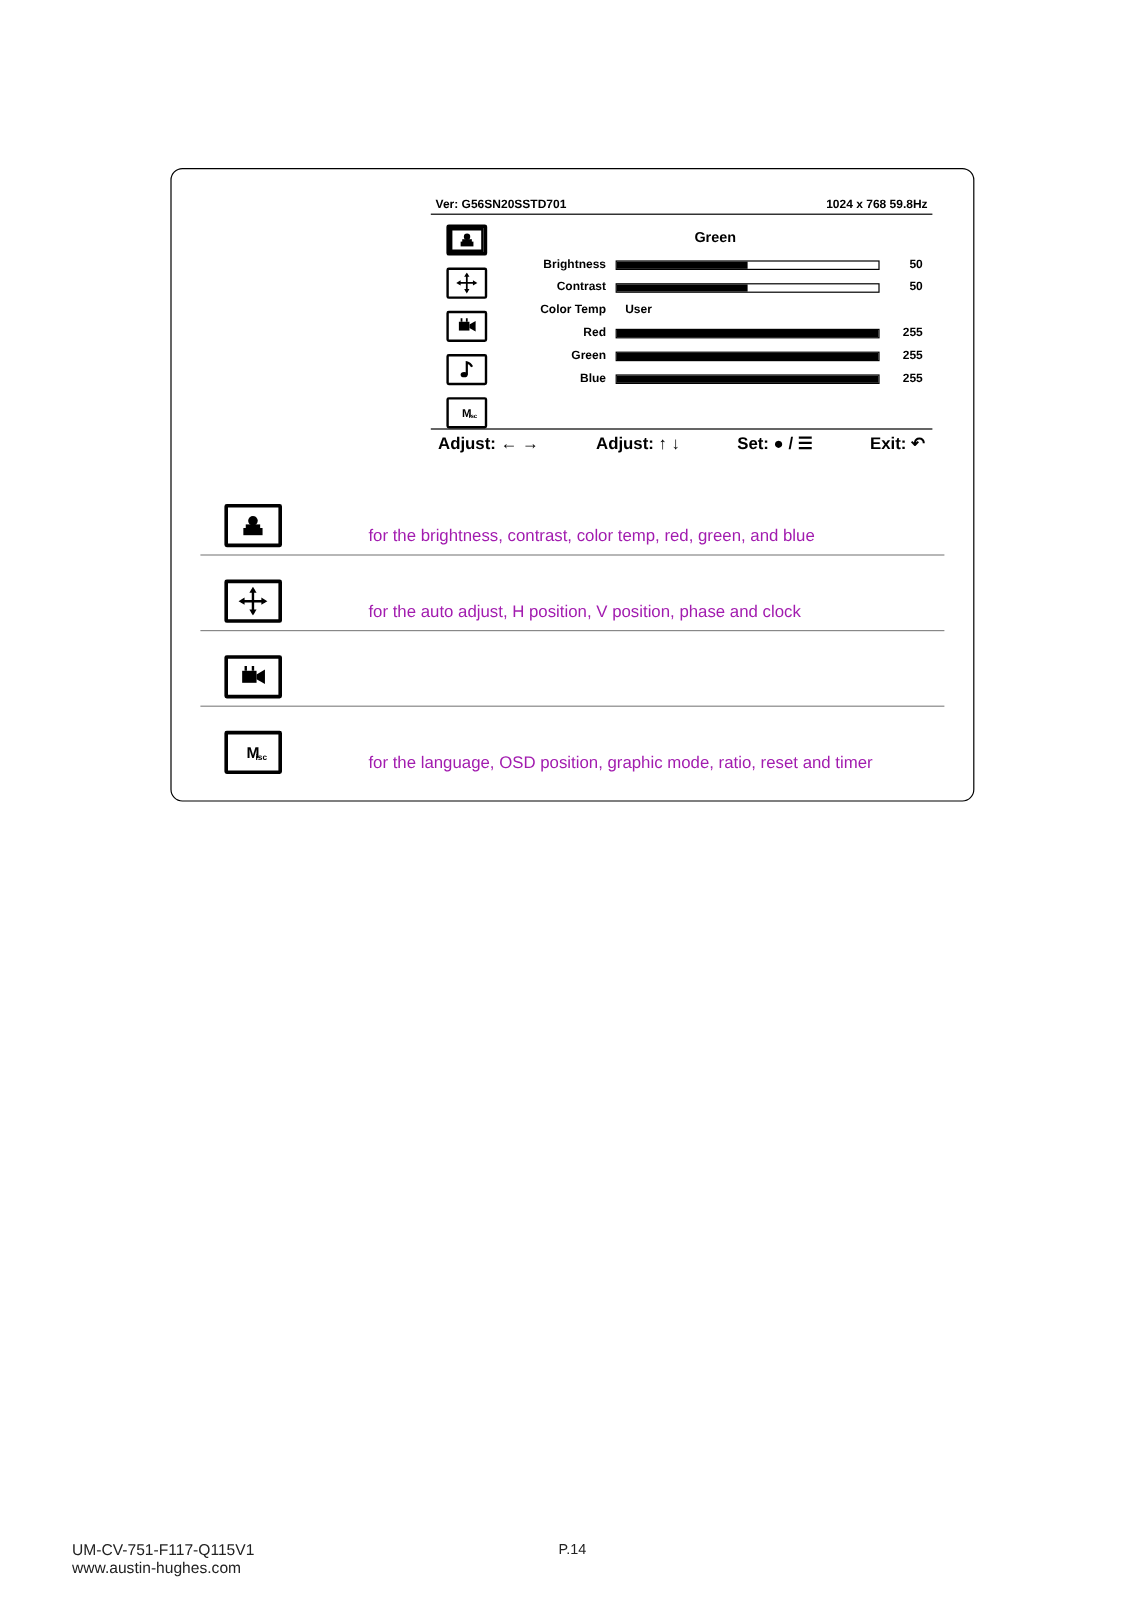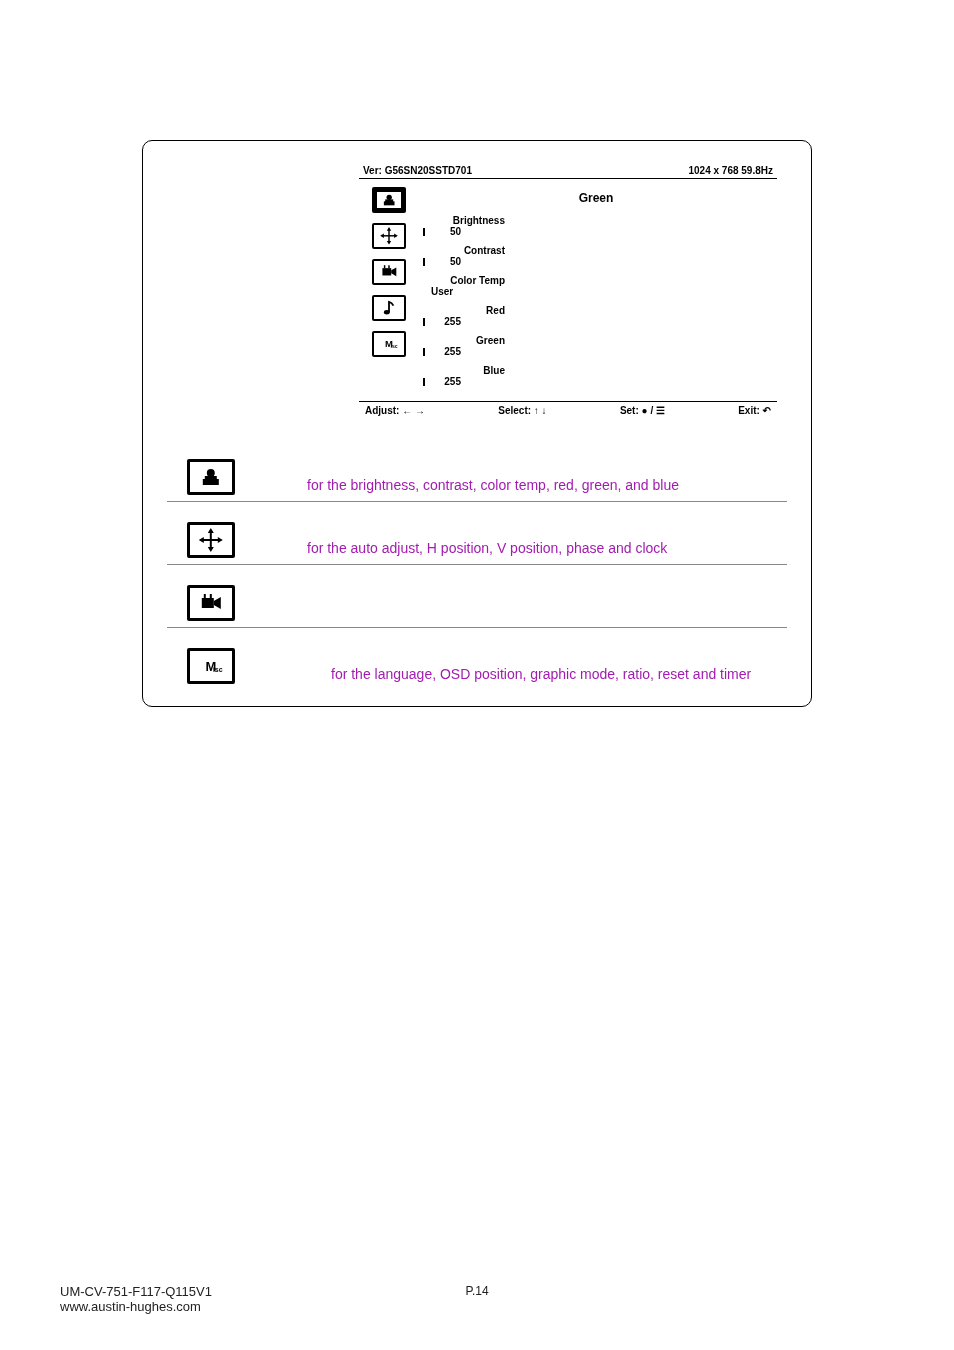--- a/index.html
+++ b/index.html
@@ -6,37 +6,37 @@
   html, body { width: 954px; height: 1350px; background: #fff; font-family: Arial, Helvetica, sans-serif; color: #000; }
   .page { width: 954px; height: 1350px; position: relative; padding: 80px 60px 40px 60px; }
   .frame { border: 1px solid #000; border-radius: 10px; width: 670px; margin: 60px auto 15px; padding: 22px 24px 22px 24px; }
   
   .osd { width: 418px; margin-left: auto; margin-right: 10px; background: #fff; }
   .osd-header { display:flex; justify-content:space-between; font-size:10px; font-weight:bold; border-bottom:1.5px solid #000; padding:2px 4px; }
   .osd-body { display:flex; }
   .osd-left { width:60px; display:flex; flex-direction:column; align-items:center; padding-top:8px; gap:10px; }
   .osd-right { flex:1; padding:6px 8px 6px 4px; }
   .osd-title { text-align:center; font-size:12px; font-weight:bold; margin:6px 0 10px; }
-  .osd-row { display:flex; align-items:flex-start; font-size:10px; font-weight:bold; margin-bottom:8px;flex-direction:column; }
+  .osd-row { display:flex; align-items:flex-end; font-size:10px; font-weight:bold; margin-bottom:8px; }
   .osd-label { width:90px; text-align:right; padding-right:8px; }
   .slider-wrap { flex:1; display:flex; align-items:center; gap:8px; }
   .slider { flex:1; height:8px; border:1.5px solid #000; position:relative; }
   .slider-fill { position:absolute; left:0; top:0; bottom:0; background:#000; }
   .slider-val { width:28px; text-align:right; font-size:10px; font-weight:bold; }
   .osd-user { font-size:10px; font-weight:bold; padding-left:8px; }
-  .osd-footer { display:flex; justify-content:space-between; border-top:1.5px solid #000; font-size:10px; font-weight:bold; padding:3px 6px;align-items:flex-end; }
+  .osd-footer { display:flex; justify-content:space-between; border-top:1.5px solid #000; font-size:14px; font-weight:bold; padding:3px 6px;align-items:flex-end; }
   
   .icon-box { width:34px; height:26px; border:2px solid #000; border-radius:2px; display:flex; align-items:center; justify-content:center; position:relative; }
   .icon-box.active { box-shadow: 0 0 0 2px #000 inset; border-width:3px; }
   .icon-box.large { width:48px; height:36px; border-width:3px; }
   .icon-box svg { width:80%; height:80%; }
   
   .legend { margin-top:20px; }
   .legend-row { display:flex; align-items:flex-end; border-bottom:1px solid #888; padding:20px 0 6px 20px; }
-  .legend-row:last-child { border-bottom:none; padding-bottom:0;gap:24px; }
+  .legend-row:last-child { border-bottom:none; padding-bottom:0; }
   .legend-icon { width:120px; display:flex; align-items:center; }
   .legend-text { font-size:14px; color:#a21caf; padding-bottom:2px; }
   
   .page-footer { position:absolute; bottom:36px; left:60px; right:60px; display:flex; justify-content:space-between; font-size:13px; color:#222;flex-direction:column; }
   .page-footer .center { position:absolute; left:50%; transform:translateX(-50%); font-size:12px; }
 </style>
 </head>
 <body>
 
 <svg width="0" height="0" style="position:absolute">
@@ -162,21 +162,21 @@
                   <div class="slider-fill" style="width: 100%;"></div>
                 </div>
               <div class="slider-val">255</div>
             </div>
           </div>
 
         </div>
       </div>
       <div class="osd-footer">
         <span>Adjust: ← →</span>
-        <span>Select: ↑ ↓</span>
+        <span>Adjust: ↑ ↓</span>
         <span>Set: ● / ☰</span>
         <span>Exit: ↶</span>
       </div>
     </div>
 
     <div class="legend">
       <div class="legend-row">
         <div class="legend-icon">
             <div class="icon-box large">
               <svg viewBox="0 0 24 24">

